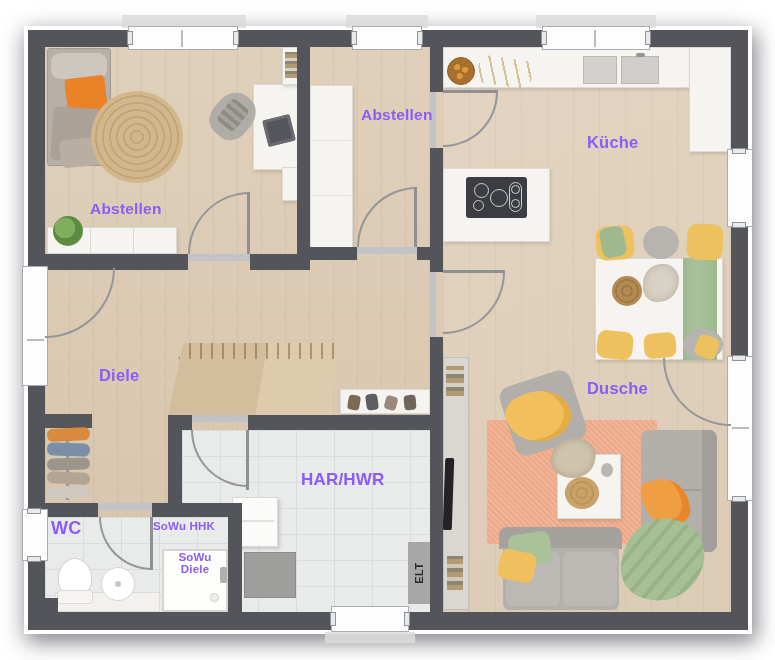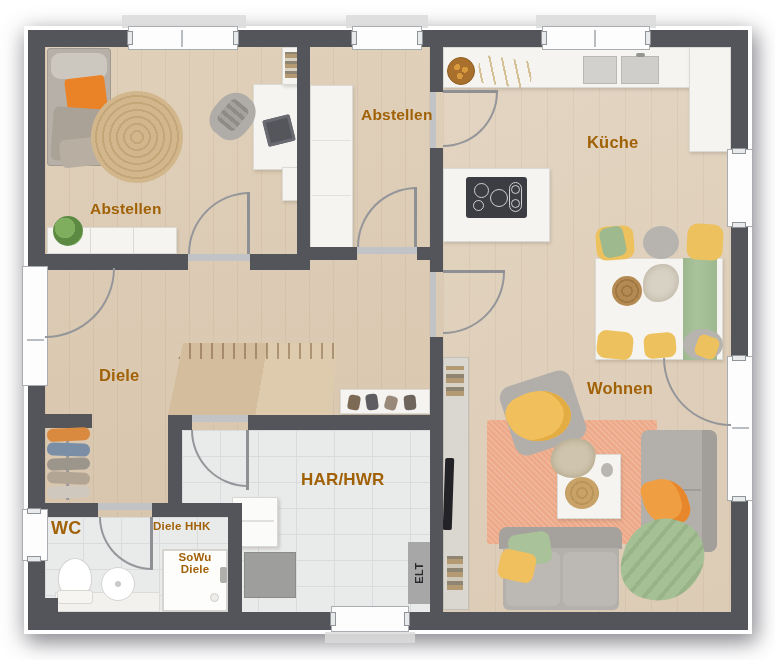--- a/index.html
+++ b/index.html
@@ -24,21 +24,21 @@
   .wall{background:#54555a;}
   .lintel{background:#c2c3c7;}
 
   .win{background:#fdfdfd;border:1px solid #a9adb1;}
   .win .cap{background:#e8e9eb;border:1px solid #8f9498;}
   .sill{background:#dcdcdc;opacity:.85;}
 
   .arc{border:0 solid #95969a;background:transparent;}
   .leaf{background:#8f9094;}
 
-  .lbl{color:#a16207;font-weight:700;white-space:nowrap;letter-spacing:.2px;position:absolute;}
+  .lbl{color:#8b5cf6;font-weight:700;white-space:nowrap;letter-spacing:.2px;position:absolute;}
 
   .white-f{background:#f5f4f1;border:1px solid #dcdad5;box-shadow:1px 2px 3px rgba(80,70,60,.18);}
 </style>
 </head>
 <body>
 
 <div id="stage">
   <div class="building-shadow"></div>
 
   <div class="wood" style="left:45px;top:47px;width:686px;height:565px;"></div>
@@ -244,21 +244,21 @@
   <div class="arc" style="left:191px;top:430px;width:57px;height:57px;border-width:0 0 2px 2px;border-bottom-left-radius:100%;"></div>
   <div class="leaf" style="left:246px;top:430px;width:3px;height:60px;"></div>
 
   <div class="arc" style="left:99px;top:517px;width:53px;height:53px;border-width:0 0 2px 2px;border-bottom-left-radius:100%;"></div>
   <div class="leaf" style="left:150px;top:517px;width:3px;height:53px;"></div>
 
   <div class="lbl" style="left:90px;top:200px;font-size:15.5px;">Abstellen</div>
   <div class="lbl" style="left:361px;top:106px;font-size:15.5px;">Abstellen</div>
   <div class="lbl" style="left:587px;top:133px;font-size:16.5px;">Küche</div>
   <div class="lbl" style="left:99px;top:366px;font-size:16.5px;">Diele</div>
-  <div class="lbl" style="left:587px;top:379px;font-size:16.5px;">Wohnen</div>
+  <div class="lbl" style="left:587px;top:379px;font-size:16.5px;">Dusche</div>
   <div class="lbl" style="left:301px;top:470px;font-size:17px;">HAR/HWR</div>
   <div class="lbl" style="left:51px;top:518px;font-size:18px;">WC</div>
-  <div class="lbl" style="left:153px;top:520px;font-size:11.5px;">Diele HHK</div>
+  <div class="lbl" style="left:153px;top:520px;font-size:11.5px;">SoWu HHK</div>
   <div style="left:162px;top:551px;width:66px;text-align:center;">
     <span class="lbl" style="position:static;font-size:11.5px;display:block;">SoWu</span>
     <span class="lbl" style="position:static;font-size:11.5px;display:block;">Diele</span>
   </div>
 </div>
 
 </body></html>

